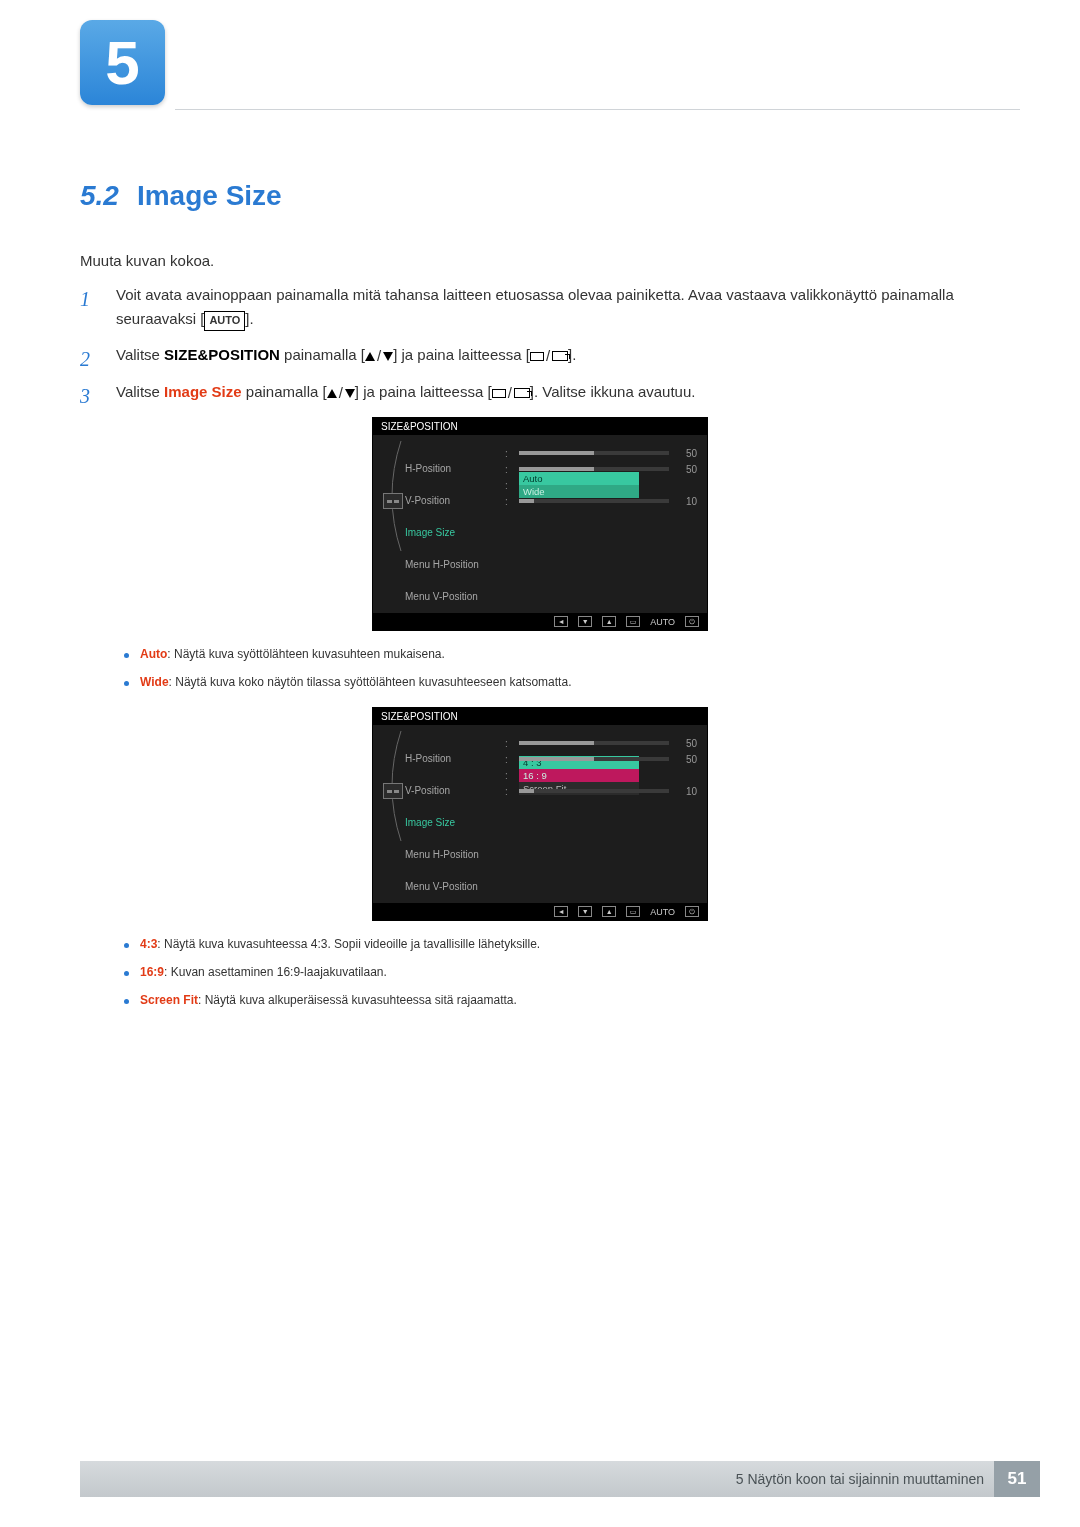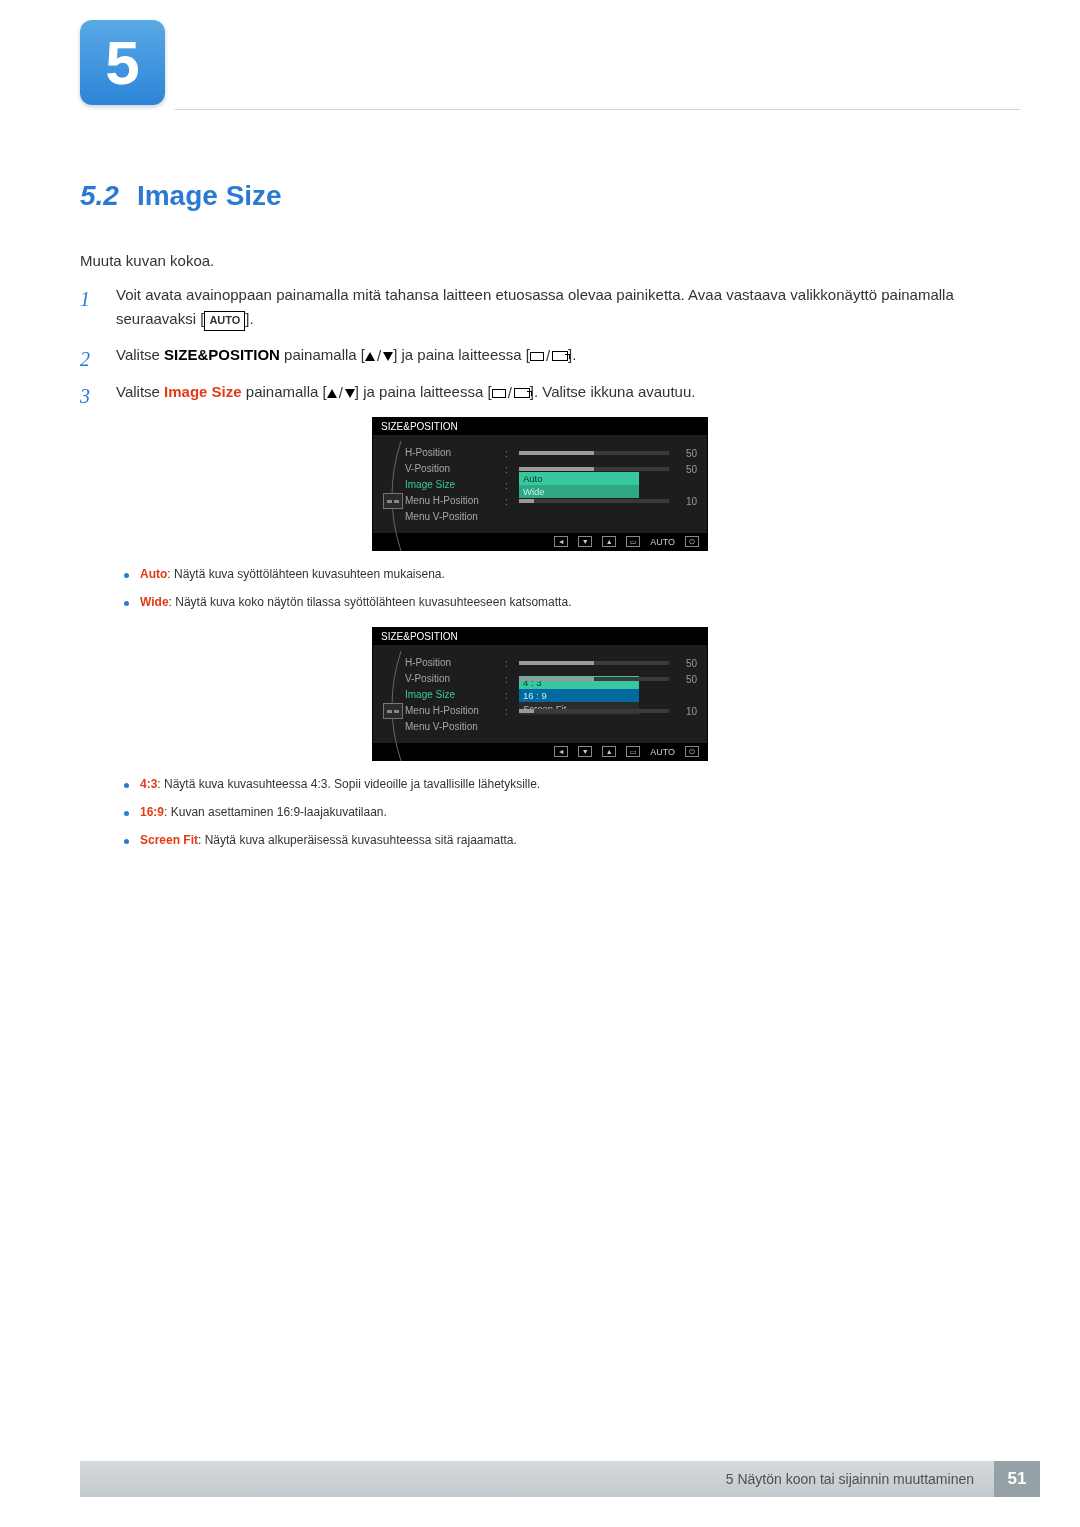--- a/index.html
+++ b/index.html
@@ -176,21 +176,21 @@
     background: #2b2b2b;
     display:flex;
     align-items:center;
     justify-content:center;
   }
   .osd-icon span{
     display:block;
     width:5px;height:3px;background:#888;margin:0 1px;display:inline-block;
   }
   .osd-labels { width: 100px; }
-  .osd-row { height: 16px; line-height:16px; display:flex; align-items:center;}
+  .osd-row { height: 16px; line-height:16px; display:flex; align-items:center;margin-top:16px;}
   .osd-row.hl { color:#38c8a0; }
   .osd-values { flex:1; }
   .osd-val-row { height:16px; display:flex; align-items:center; gap:6px;}
   .osd-colon { width:8px; color:#888;}
   .osd-slider {
     flex:1;
     height:4px;
     background:#3a3a3a;
     position:relative;
   }
@@ -254,21 +254,20 @@
     left:80px;
     right:40px;
     bottom:30px;
     height:36px;
     background: linear-gradient(180deg,#d6dadd 0%, #c3c8cc 100%);
     display:flex;
     align-items:center;
     justify-content:flex-end;
     font-size:14px;
     color:#4a5256;
-    gap:10px;
   }
   .footer .txt { margin-right:10px;}
   .footer .pagebox {
     width:46px;height:36px;
     background:#95a0a7;
     color:#fff;
     font-size:17px;
     font-weight:bold;
     display:flex;align-items:center;justify-content:center;
   }
@@ -403,21 +402,21 @@
               <span class="osd-colon">:</span>
               <div class="osd-slider">
                 <div class="fill" style="width:50%"></div>
               </div>
               <span class="osd-num">50</span>
             </div>
           <div class="osd-val-row">
               <span class="osd-colon">:</span>
             <div class="osd-opts">
               <div class="sel-row">4 : 3</div>
-              <div class="sel-row" style="background:#0369a1;color:#c8f0e2">16 : 9</div>
+              <div class="sel-row" style="background:#be185d;color:#c8f0e2">16 : 9</div>
               <div>Screen Fit</div>
             </div>
           </div>
           <div class="osd-val-row">
               <span class="osd-colon">:</span>
               <div class="osd-slider">
                 <div class="fill" style="width:10%"></div>
               </div>
               <span class="osd-num">10</span>
             </div>

